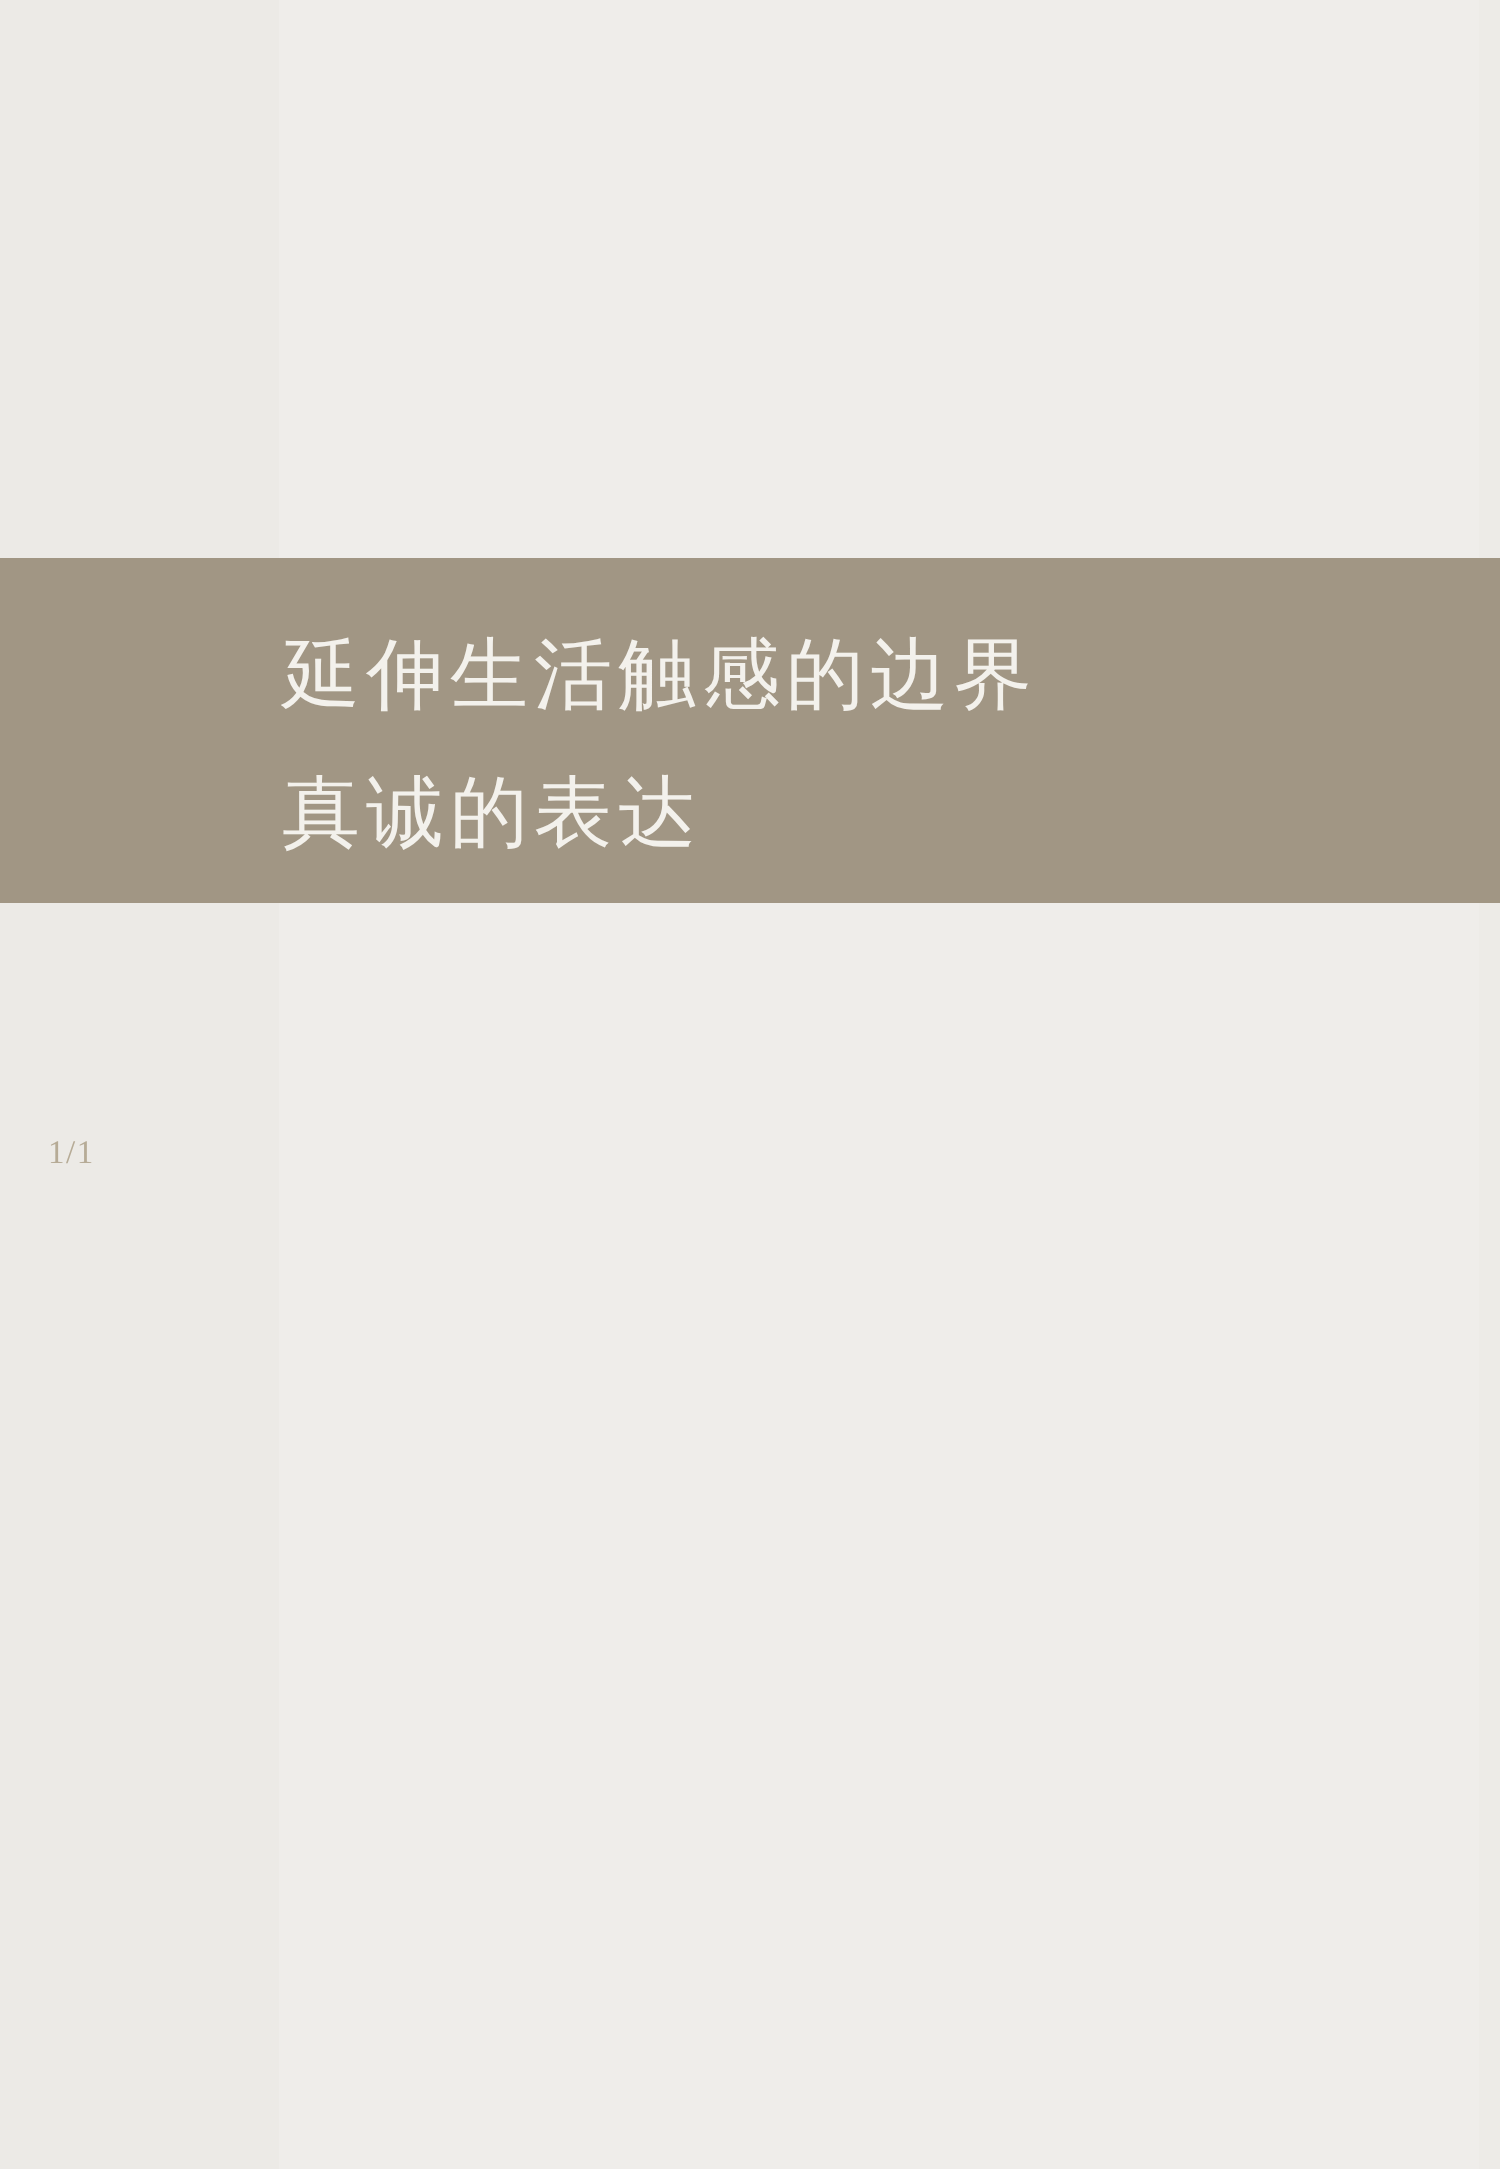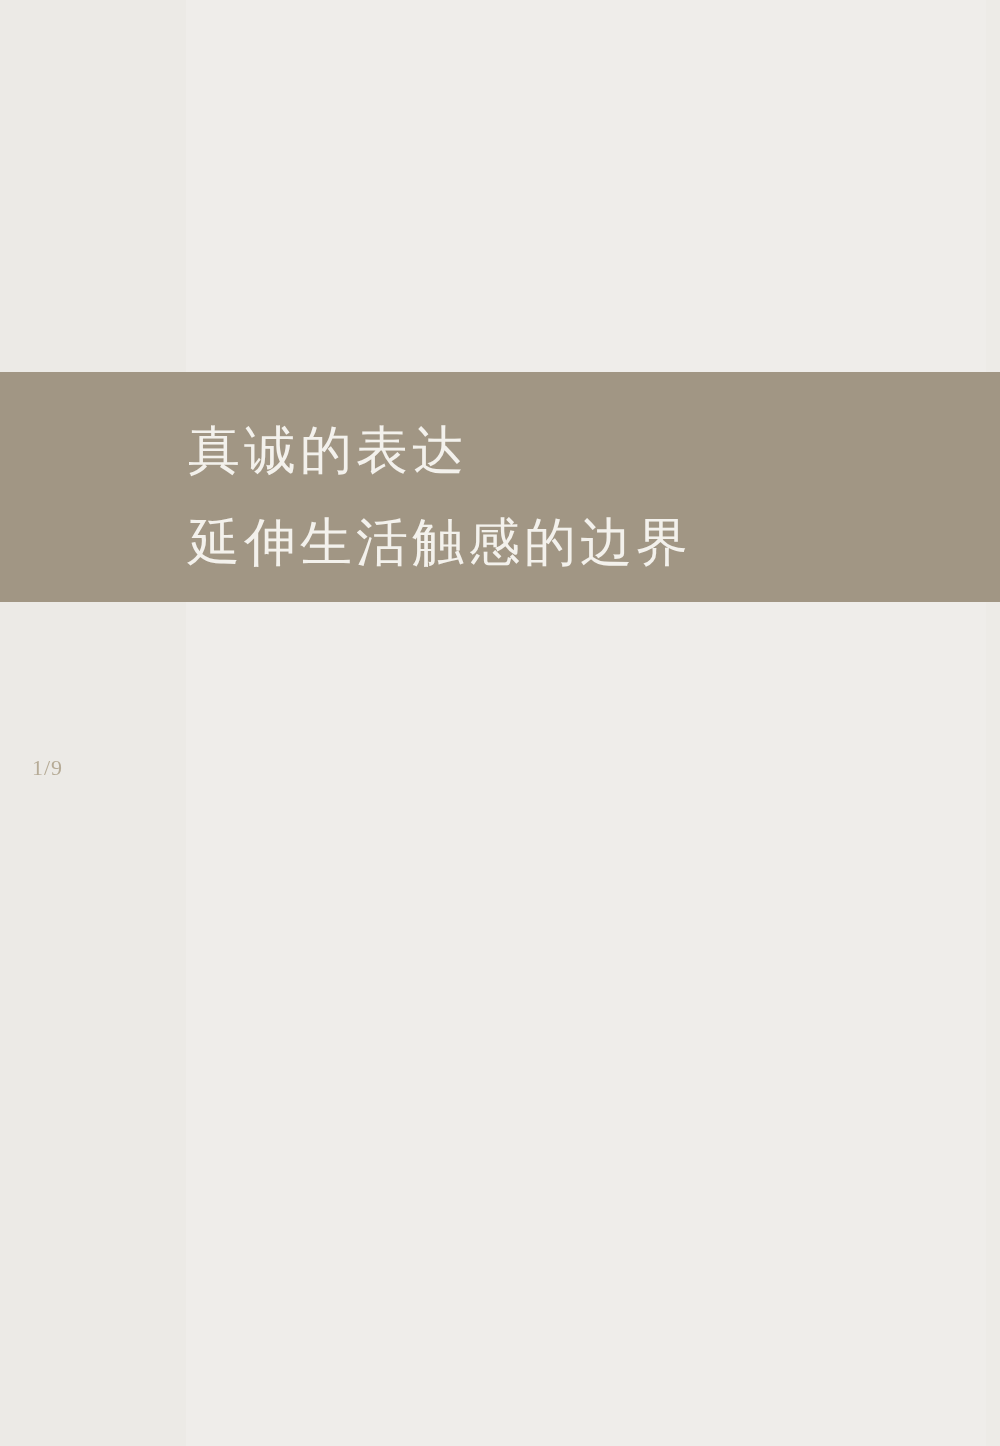--- a/index.html
+++ b/index.html
@@ -92,20 +92,20 @@
 <body>
 
 <div class="page">
 
   <div class="left-band"></div>
   <div class="right-edge"></div>
 
   <div class="banner"></div>
 
   <div class="headline">
+    <span class="line">延伸生活触感的边界</span>
     <span class="line">真诚的表达</span>
-    <span class="line">延伸生活触感的边界</span>
   </div>
 
-  <div class="page-number">1/9</div>
+  <div class="page-number">1/1</div>
 
 
 </div>
 
 </body></html>

